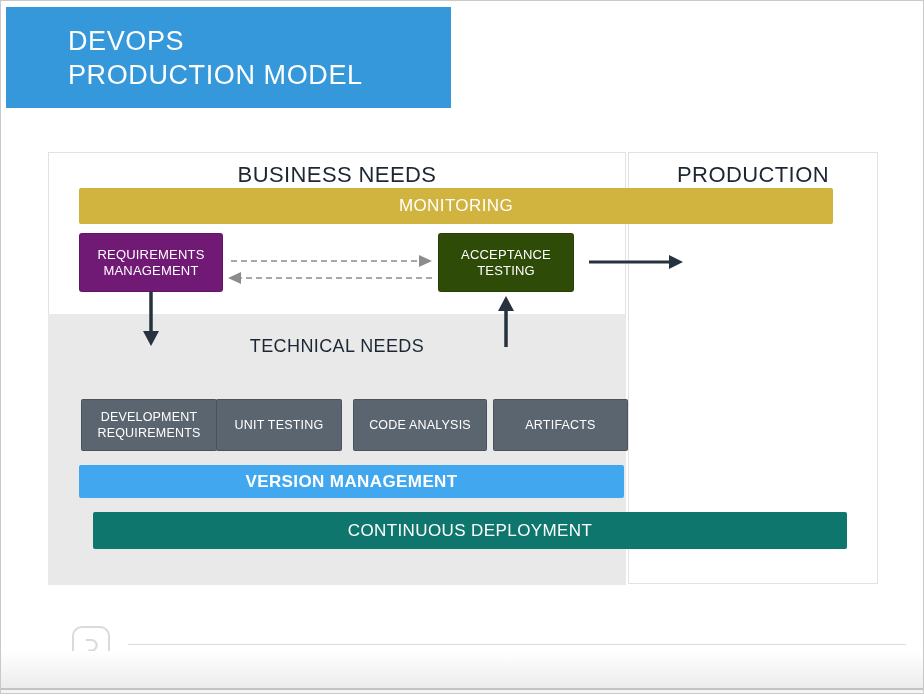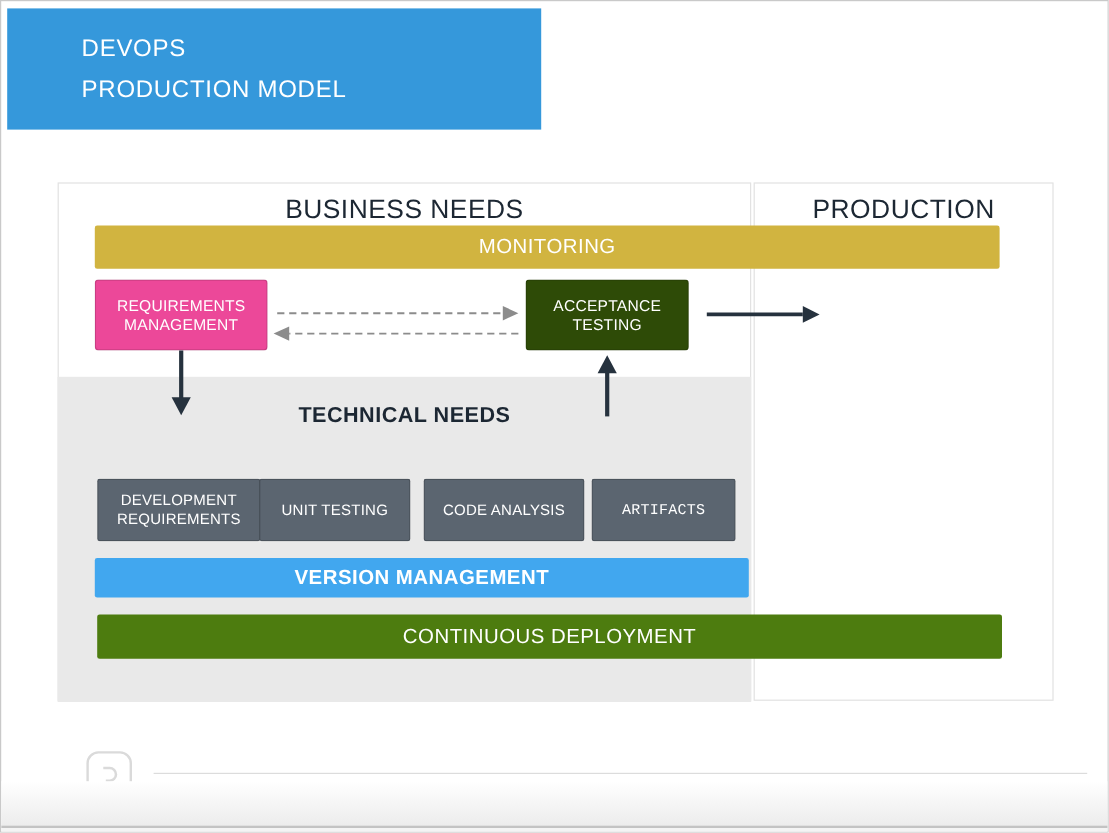--- a/index.html
+++ b/index.html
@@ -9,75 +9,74 @@
   .slide{
     position:relative; width:924px; height:694px;
     background:#fff; border:1px solid #c9c9c9; overflow:hidden;
   }
 
   
   .title-block{
     position:absolute; left:5px; top:6px; width:445px; height:101px;
     background:#3598db; color:#fff;
     padding:17px 0 0 62px;
-    font-size:20px; line-height:34px; font-weight:400; letter-spacing:0.6px;
+    font-size:27px; line-height:34px; font-weight:400; letter-spacing:0.6px;
   }
 
   
   .panel{
     position:absolute; background:#fff; border:1px solid #e2e2e2;
   }
   .panel-business{ left:47px; top:151px; width:578px; height:432px; }
   .panel-production{ left:627px; top:151px; width:250px; height:432px; }
 
   .section-label{
     position:absolute; left:0; right:0; top:9px;
     text-align:center; color:#1c2733; font-size:22px; letter-spacing:0.4px;
   }
 
   
   .tech-panel{
     position:absolute; left:47px; top:313px; width:578px; height:271px;
     background:#e9e9e9;
-    font-weight:bold;
   }
   .tech-label{
     position:absolute; left:0; right:0; top:22px;
     text-align:center; color:#1c2733; font-size:18px; letter-spacing:0.4px;
   }
 
   
   .bar{
     position:absolute; color:#fff; display:flex; align-items:center; justify-content:center;
     font-size:17px; letter-spacing:0.4px; border-radius:2px;
   }
   .bar-monitoring{ left:78px; top:187px; width:754px; height:36px; background:#d1b440; }
   .bar-version{ left:78px; top:464px; width:545px; height:33px; background:#41a7ef;font-weight:bold; }
-  .bar-continuous{ left:80px; top:511px; width:754px; height:37px; background:#4d7c0f; }
+  .bar-continuous{ left:92px; top:511px; width:754px; height:37px; background:#0f766e; }
 
   
   .node{
     position:absolute; color:#fff; display:flex; align-items:center; justify-content:center;
     text-align:center; font-size:13px; line-height:16px; letter-spacing:0.2px;
     border-radius:3px; padding:4px 6px; border:1px solid rgba(0,0,0,0.14);
   }
-  .node-requirements{ left:78px; top:232px; width:144px; height:59px; background:#ec4899; }
+  .node-requirements{ left:78px; top:232px; width:144px; height:59px; background:#701a75; }
   .node-acceptance{ left:437px; top:232px; width:136px; height:59px; background:#2e4b07; }
   .node-proddeploy{ left:692px; top:232px; width:135px; height:59px; background:#e10e0e; }
 
   .tech-box{
     position:absolute; top:398px; height:52px; background:#5b6570;
     color:#fff; display:flex; align-items:center; justify-content:center; text-align:center;
     font-size:12.5px; line-height:16px; letter-spacing:0.2px; border-radius:2px;
     border:1px solid rgba(0,0,0,0.18); padding:2px 4px;
   }
   .tb1{ left:80px;  width:136px; }
   .tb2{ left:215px; width:126px; }
   .tb3{ left:352px; width:134px; }
-  .tb4{ left:492px; width:120px;font-family:Liberation Mono, monospace; }
+  .tb4{ left:492px; width:135px; }
 
   
   .arrows{ position:absolute; left:0; top:0; width:924px; height:694px; pointer-events:none; }
 
   
   .logo-badge{
     position:absolute; left:71px; top:625px; width:38px; height:38px;
     border:2px solid #dadada; border-radius:10px;
     display:flex; align-items:center; justify-content:center;
   }

